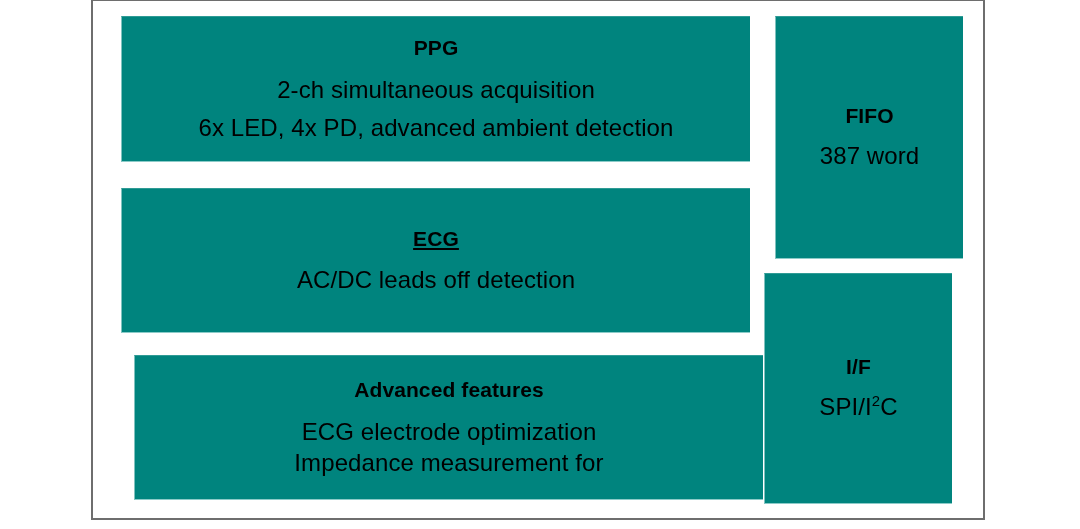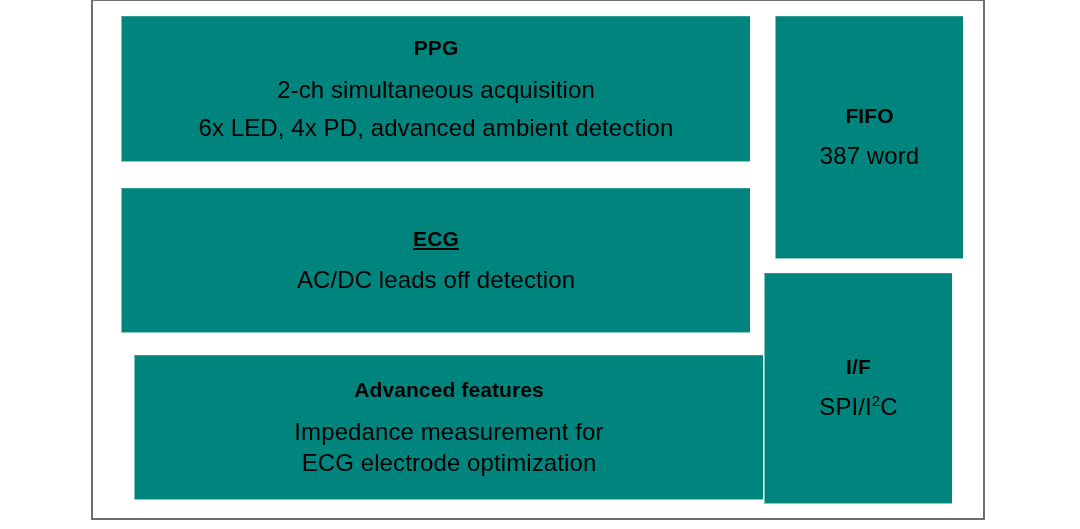--- a/index.html
+++ b/index.html
@@ -130,22 +130,22 @@
       <div class="block-line">6x LED, 4x PD, advanced ambient detection</div>
     </div>
 
     <div class="block" id="block-ecg">
       <div class="block-title">ECG</div>
       <div class="block-line">AC/DC leads off detection</div>
     </div>
 
     <div class="block" id="block-advanced">
       <div class="block-title">Advanced features</div>
+      <div class="block-line">ECG electrode optimization</div>
       <div class="block-line">Impedance measurement for</div>
-      <div class="block-line">ECG electrode optimization</div>
     </div>
 
     <div class="block" id="block-fifo">
       <div class="block-title">FIFO</div>
       <div class="block-line">387 word</div>
     </div>
 
     <div class="block" id="block-if">
       <div class="block-title">I/F</div>
       <div class="block-line"><span>SPI/I</span><span class="sup">2</span><span>C</span></div>

